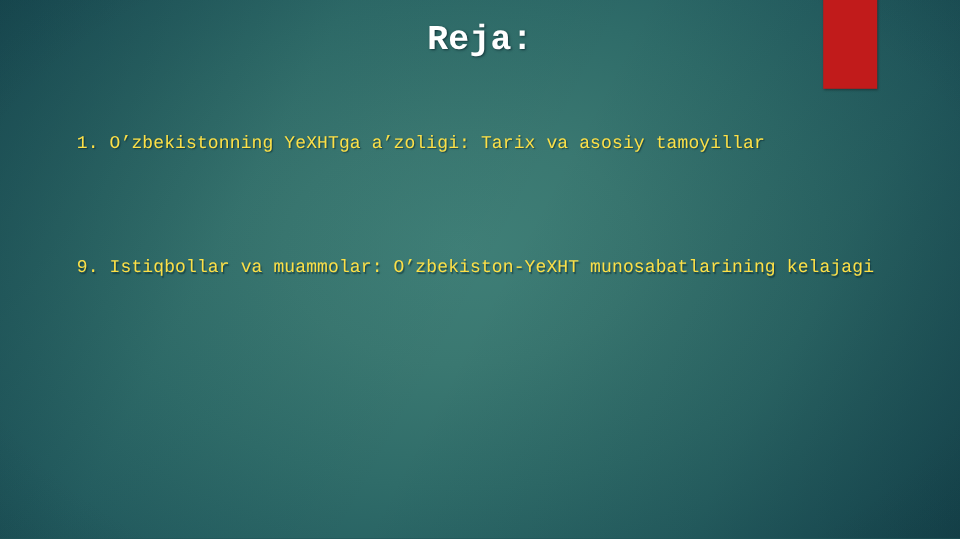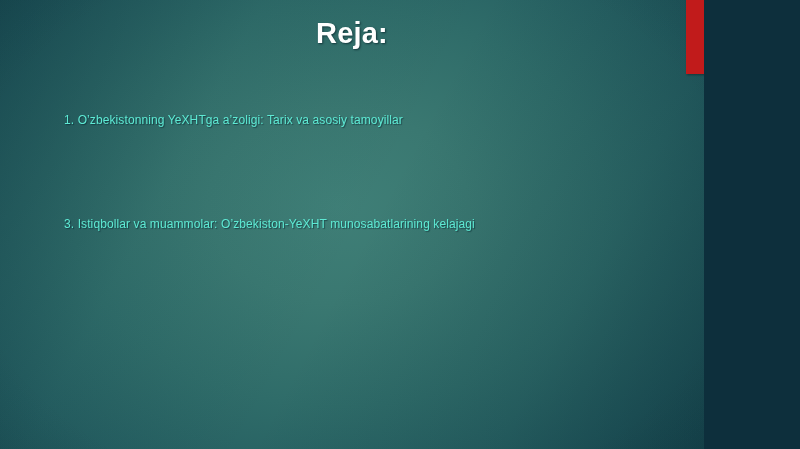--- a/index.html
+++ b/index.html
@@ -2,25 +2,25 @@
 <html><head>
 <meta charset="utf-8">
 <style>
   html, body {
     margin: 0;
     padding: 0;
     background: #0d2f3c;
   }
   #slide {
     position: relative;
-    width: 704px;
+    width: 800px;
     height: 449px;
     overflow: hidden;
     background-color: #2d6b67;
-    font-family: Liberation Sans, sans-serif;
+    font-family: Liberation Mono, monospace;
     -webkit-font-smoothing: antialiased;
   }
   
   #slide .bg-base {
     position: absolute;
     inset: 0;
     background:
       radial-gradient(115% 135% at 48% 46%,
         #3f7f77 0%,
         #3a7871 16%,
@@ -69,22 +69,22 @@
     text-shadow: 1px 1px 2px rgba(4,28,36,0.65);
   }
 
   .body-list {
     position: absolute;
     left: 64px;
     top: 110px;
     right: 60px;
   }
   .body-item {
-    color: #5eead4;
-    font-size: 12px;
+    color: #fde047;
+    font-size: 15px;
     line-height: 20px;
     height: 104px;
     text-shadow: 1px 1px 1px rgba(6,34,43,0.55);
     letter-spacing: 0.1px;
     white-space: nowrap;
   }
 </style>
 </head>
 <body>
 
@@ -93,16 +93,16 @@
   <div class="bg-base"></div>
   <div class="bg-sheen"></div>
   <div class="bg-vignette"></div>
 
   <div class="accent-bar"></div>
 
   <div class="slide-title">Reja:</div>
 
   <div class="body-list">
     <div class="body-item">1. O’zbekistonning YeXHTga a’zoligi: Tarix va asosiy tamoyillar</div>
-    <div class="body-item">3. Istiqbollar va muammolar: O’zbekiston-YeXHT munosabatlarining kelajagi</div>
+    <div class="body-item">9. Istiqbollar va muammolar: O’zbekiston-YeXHT munosabatlarining kelajagi</div>
   </div>
 
 </div>
 
 </body></html>

